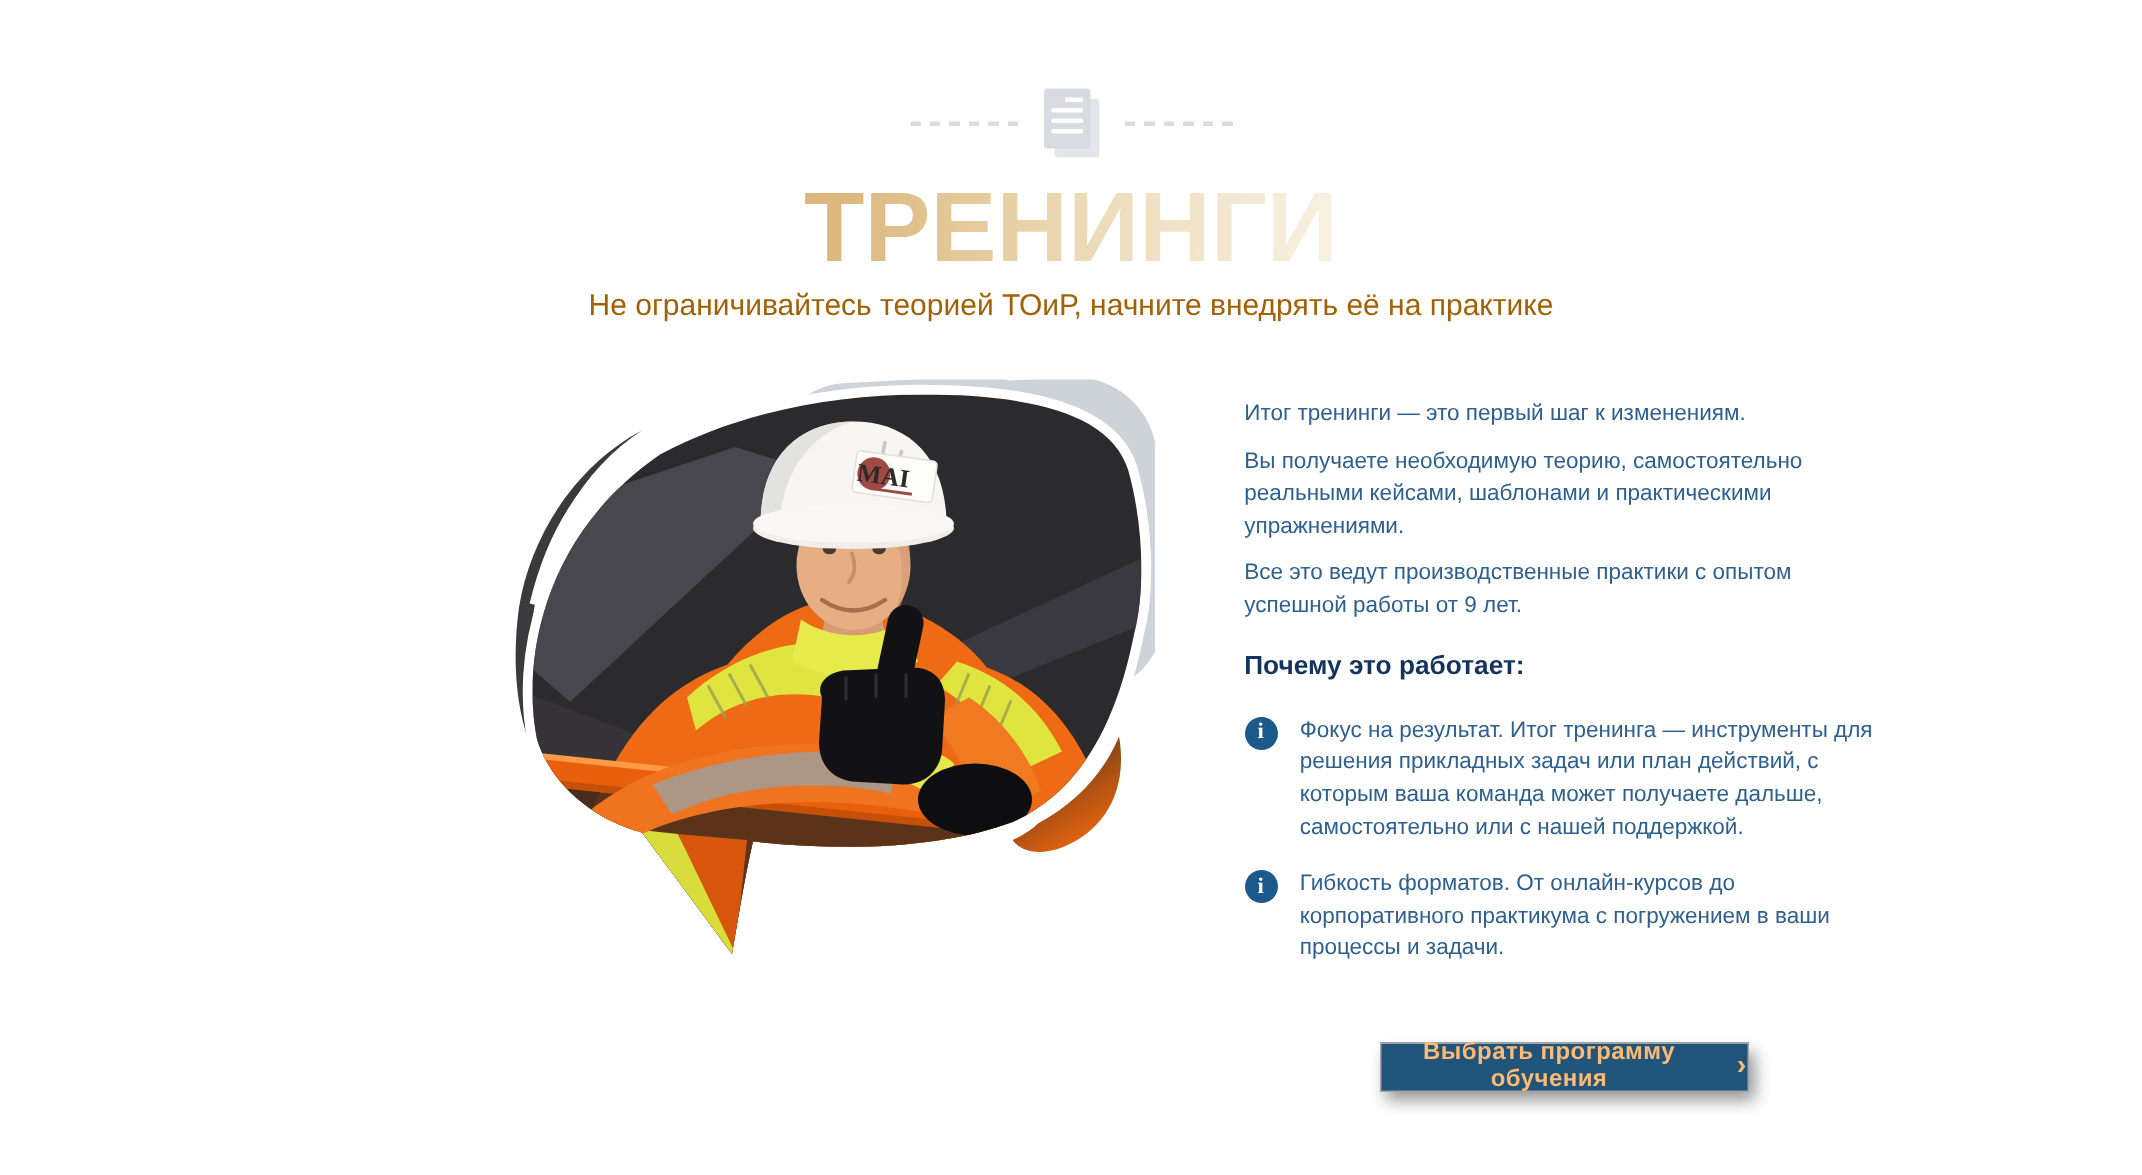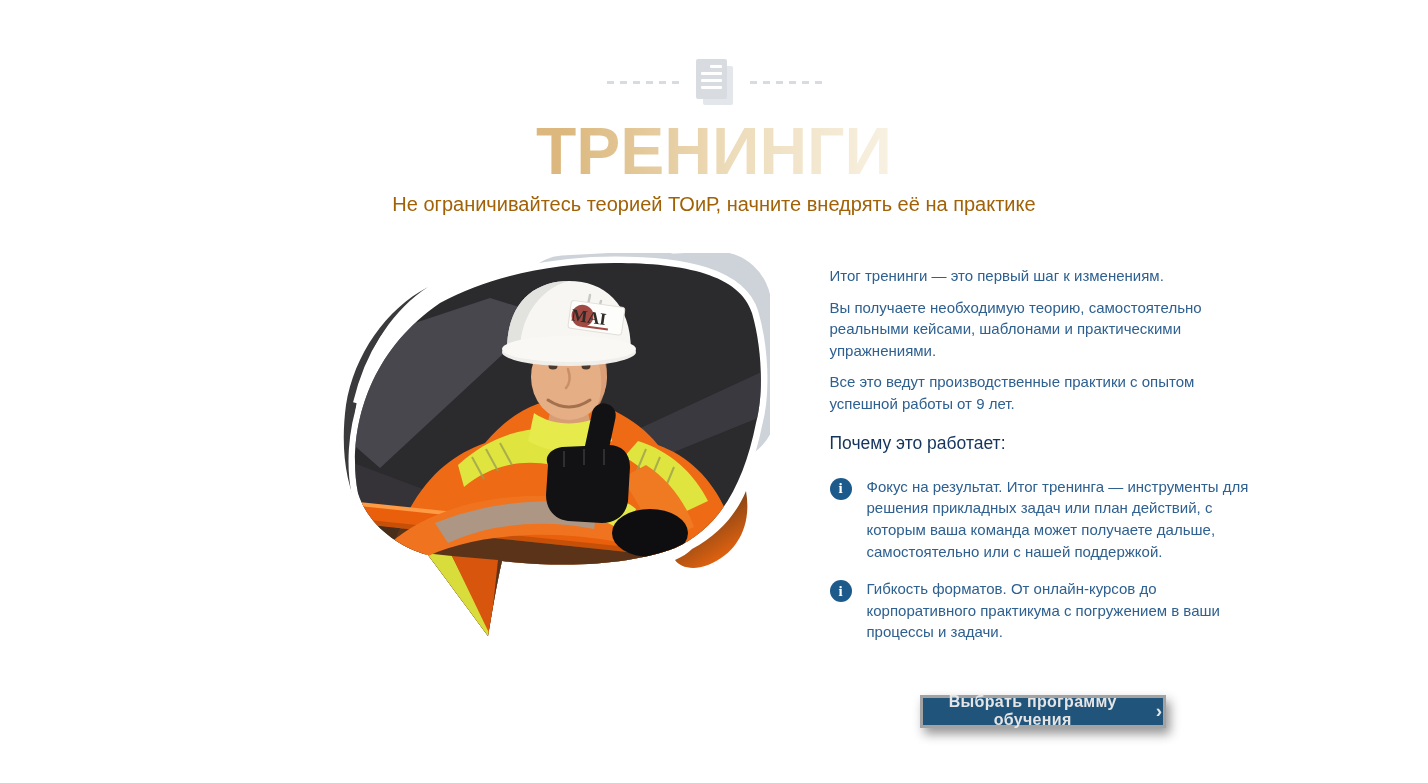--- a/index.html
+++ b/index.html
@@ -38,35 +38,35 @@
   }
   .subtitle { margin-top: 9px; font-size: 20px; color: #a16207; }
 
   
   .main { position: absolute; top: 253px; left: 262px; display: flex; gap: 60px; }
   .photo-wrap { width: 430px; height: 390px; position: relative; }
   .photo-wrap svg { display: block; }
 
   .right-col { width: 426px; padding-top: 12px; color: #2e6090; font-size: 15px; line-height: 1.44; }
   .right-col p { margin-bottom: 10px; }
-  .why-heading { margin-top: 16px; margin-bottom: 20px; font-size: 17.5px; font-weight: normal; color: #14345e; }
+  .why-heading { margin-top: 16px; margin-bottom: 20px; font-size: 17.5px; font-weight: bold; color: #14345e; }
 
   .bullet { display: flex; gap: 15px; margin-bottom: 16px; }
   .info-icon {
     flex: 0 0 auto; width: 22px; height: 22px; border-radius: 50%;
     background: #1d5a8c; color: #ffffff; margin-top: 2px;
     display: flex; align-items: center; justify-content: center;
     font-family: "Liberation Serif", serif; font-weight: bold; font-size: 15px; line-height: 1;
   }
   .bullet-text { flex: 1; }
 
   .cta-button {
     display: flex; align-items: center; justify-content: center; gap: 13px;
     margin: 52px auto 0 auto; width: 246px; height: 33px;
-    background: #20547a; border: 3px solid #a3a3a3; color: #e5e5e5;
+    background: #20547a; border: 1px solid #a3a3a3; color: #fdba74;
     font-family: "Liberation Sans", sans-serif;
     font-size: 16px; font-weight: bold; letter-spacing: 0.3px;
     box-shadow: 4px 6px 10px rgba(25, 25, 25, 0.45);
     cursor: pointer;
   }
   .cta-chevron { font-size: 19px; font-weight: bold; line-height: 1; margin-top: -2px; }
 </style>
 </head>
 <body>
 

